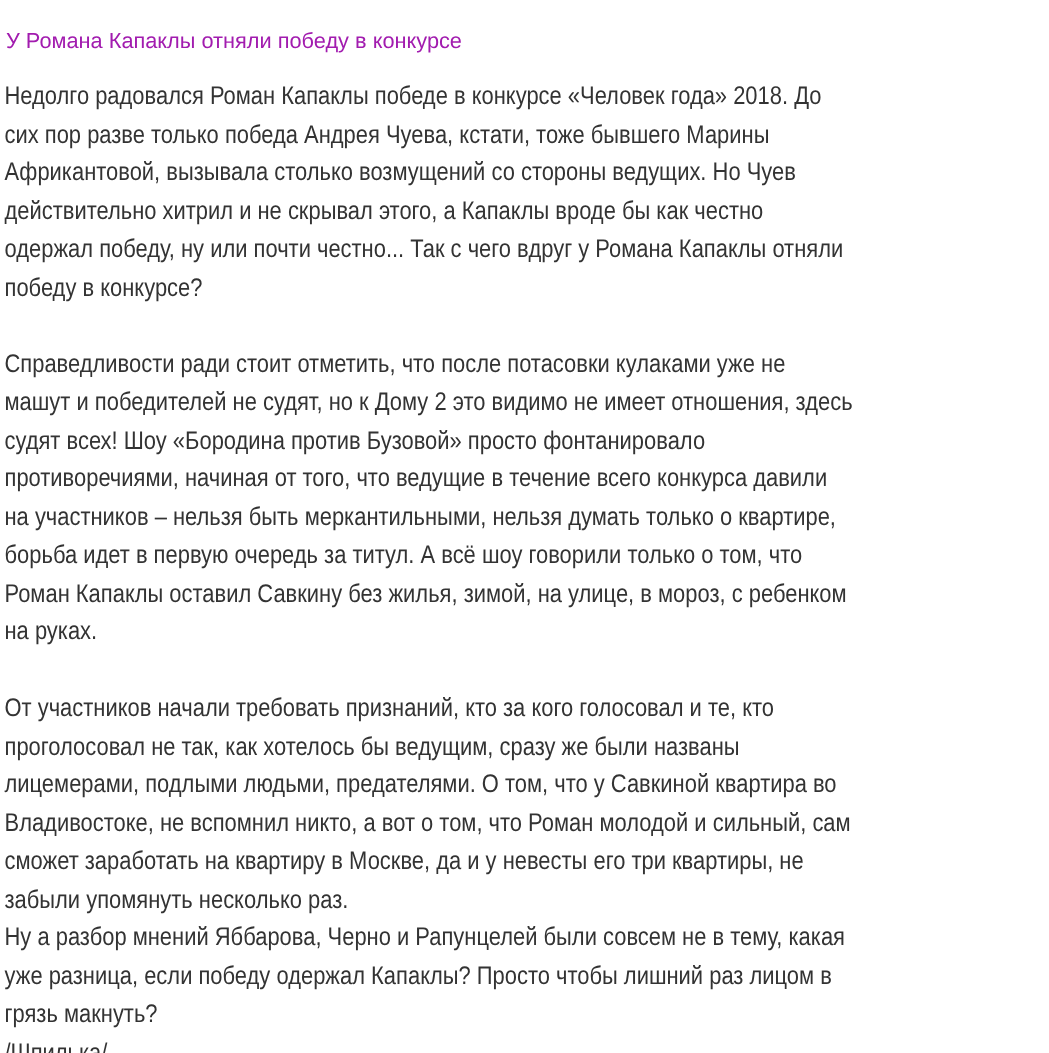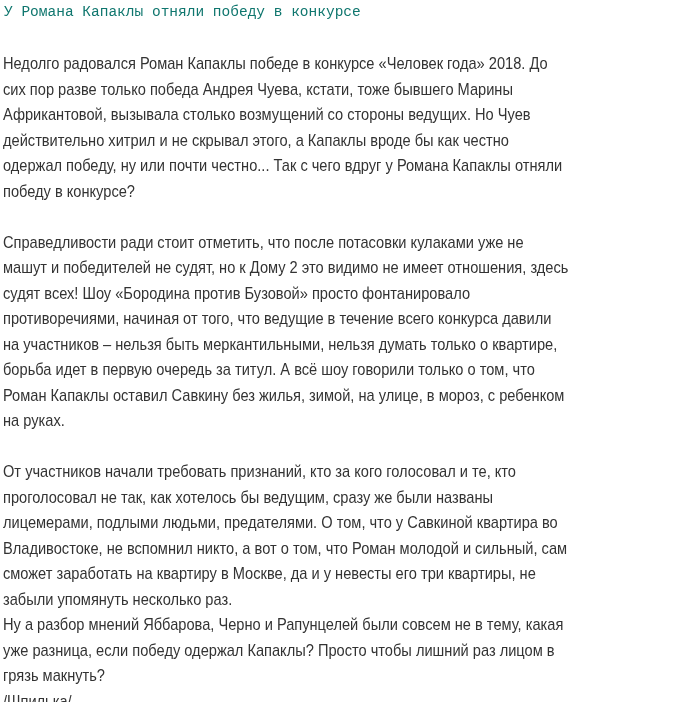--- a/index.html
+++ b/index.html
@@ -1,21 +1,21 @@
 <!DOCTYPE html>
 <html><head>
 <meta charset="utf-8">
 <style>
   html, body { margin: 0; padding: 0; background: #ffffff; }
   body { width: 699px; height: 702px; overflow: hidden; position: relative; }
   .title {
-    position: absolute; left: 4px; top: 2px;
-    font-family: Liberation Mono, monospace;
+    position: absolute; left: 4px; top: 18px;
+    font-family: Liberation Sans, sans-serif;
     font-size: 14.5px; line-height: 20px;
-    color: #0f766e; white-space: nowrap;
+    color: #a21caf; white-space: nowrap;
   }
   .article {
     position: absolute; left: 3px; top: 51px; width: 700px;
     font-family: "Liberation Sans", sans-serif;
     font-size: 17px; line-height: 25.5px;
     color: #333333;
   }
   .line {
     display: block; white-space: nowrap;
     transform-origin: 0 50%;

